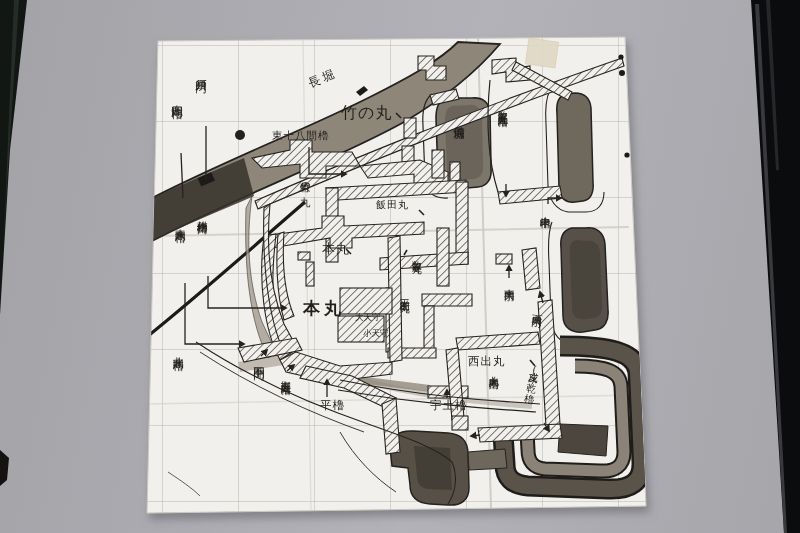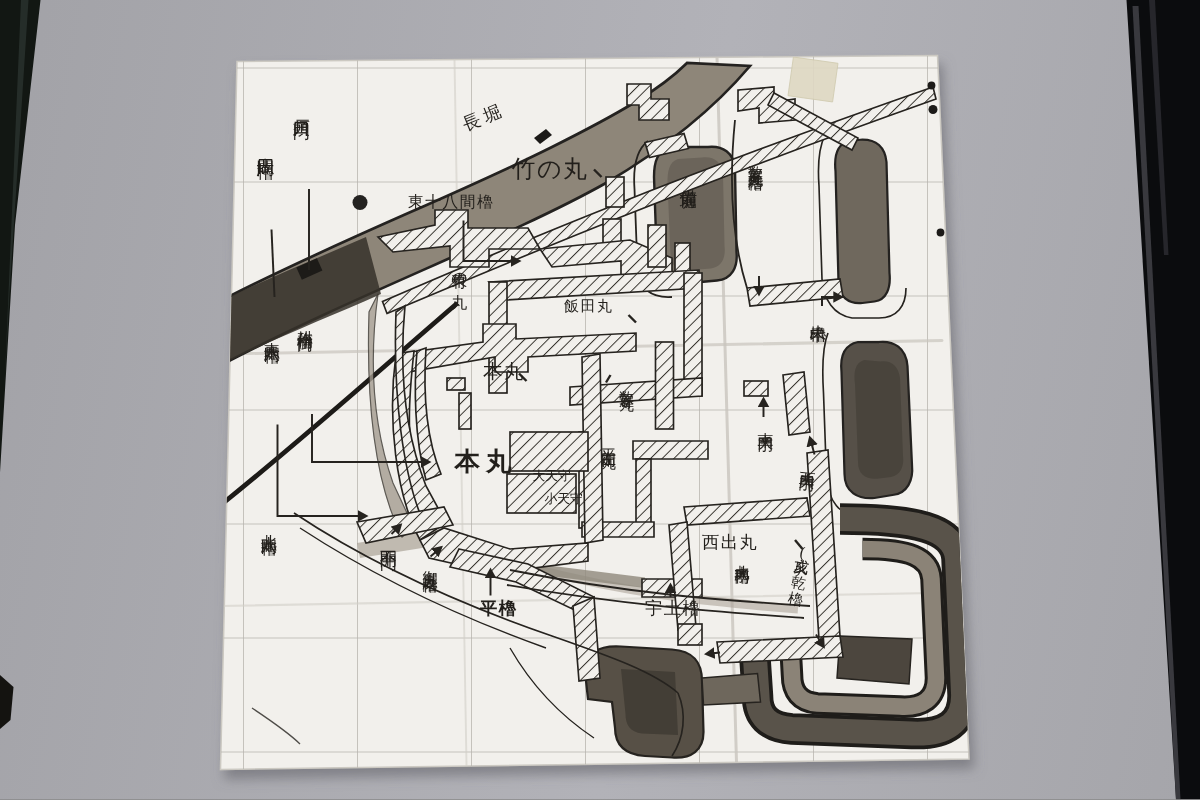--- a/index.html
+++ b/index.html
@@ -214,19 +214,19 @@
   <span class="lbl v" style="left:503px;top:280px;font-size:10.5px;">南大手門</span>
   <span class="lbl v" style="left:532px;top:306px;font-size:10.5px;transform:rotate(6deg);">西大手門</span>
   <span class="lbl" style="left:303px;top:299px;font-size:17px;font-weight:bold;letter-spacing:4px;">本丸</span>
   <span class="lbl" style="left:355px;top:314px;font-size:8.5px;letter-spacing:0;font-family:Liberation Mono, monospace;">大天守</span>
   <span class="lbl" style="left:340px;top:329px;font-size:8.5px;letter-spacing:0;margin-left:23px;">小天守</span>
   <span class="lbl v" style="left:399px;top:291px;font-size:10px;">平左衛門丸</span>
   <span class="lbl" style="left:468px;top:355px;font-size:11.5px;">西出丸</span>
   <span class="lbl v" style="left:172px;top:348px;font-size:10.5px;">北十八間櫓</span>
   <span class="lbl v" style="left:252px;top:358px;font-size:11.5px;">不開門</span>
   <span class="lbl v" style="left:280px;top:373px;font-size:10px;">御裏五階櫓</span>
-  <span class="lbl" style="left:320px;top:399px;font-size:11.5px;font-weight:bold;">平櫓</span>
-  <span class="lbl" style="left:430px;top:399px;font-size:11.5px;">宇土櫓</span>
+  <span class="lbl" style="left:320px;top:399px;font-size:11.5px;">平櫓</span>
+  <span class="lbl" style="left:430px;top:399px;font-size:11.5px;font-family:Liberation Serif, serif;">宇土櫓</span>
   <span class="lbl v" style="left:488px;top:368px;font-size:10px;">北大手櫓門</span>
   <span class="lbl v" style="left:528px;top:364px;font-size:10px;transform:rotate(10deg);letter-spacing:0;">戌亥(乾)櫓</span>
 </div>
 
 </div>
 
 </body></html>

